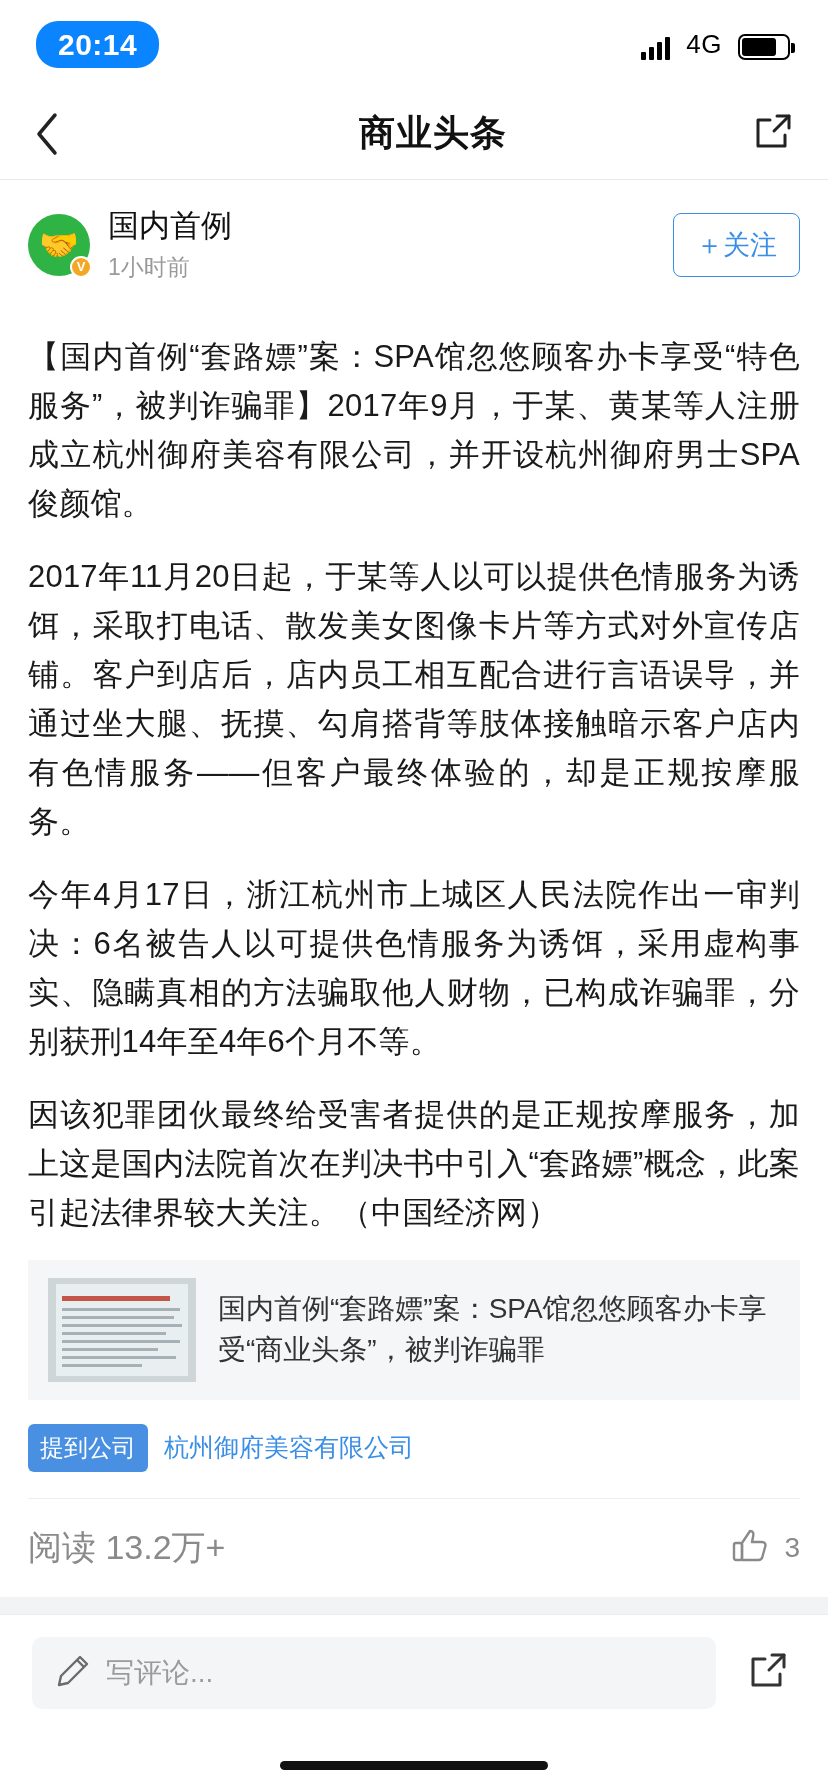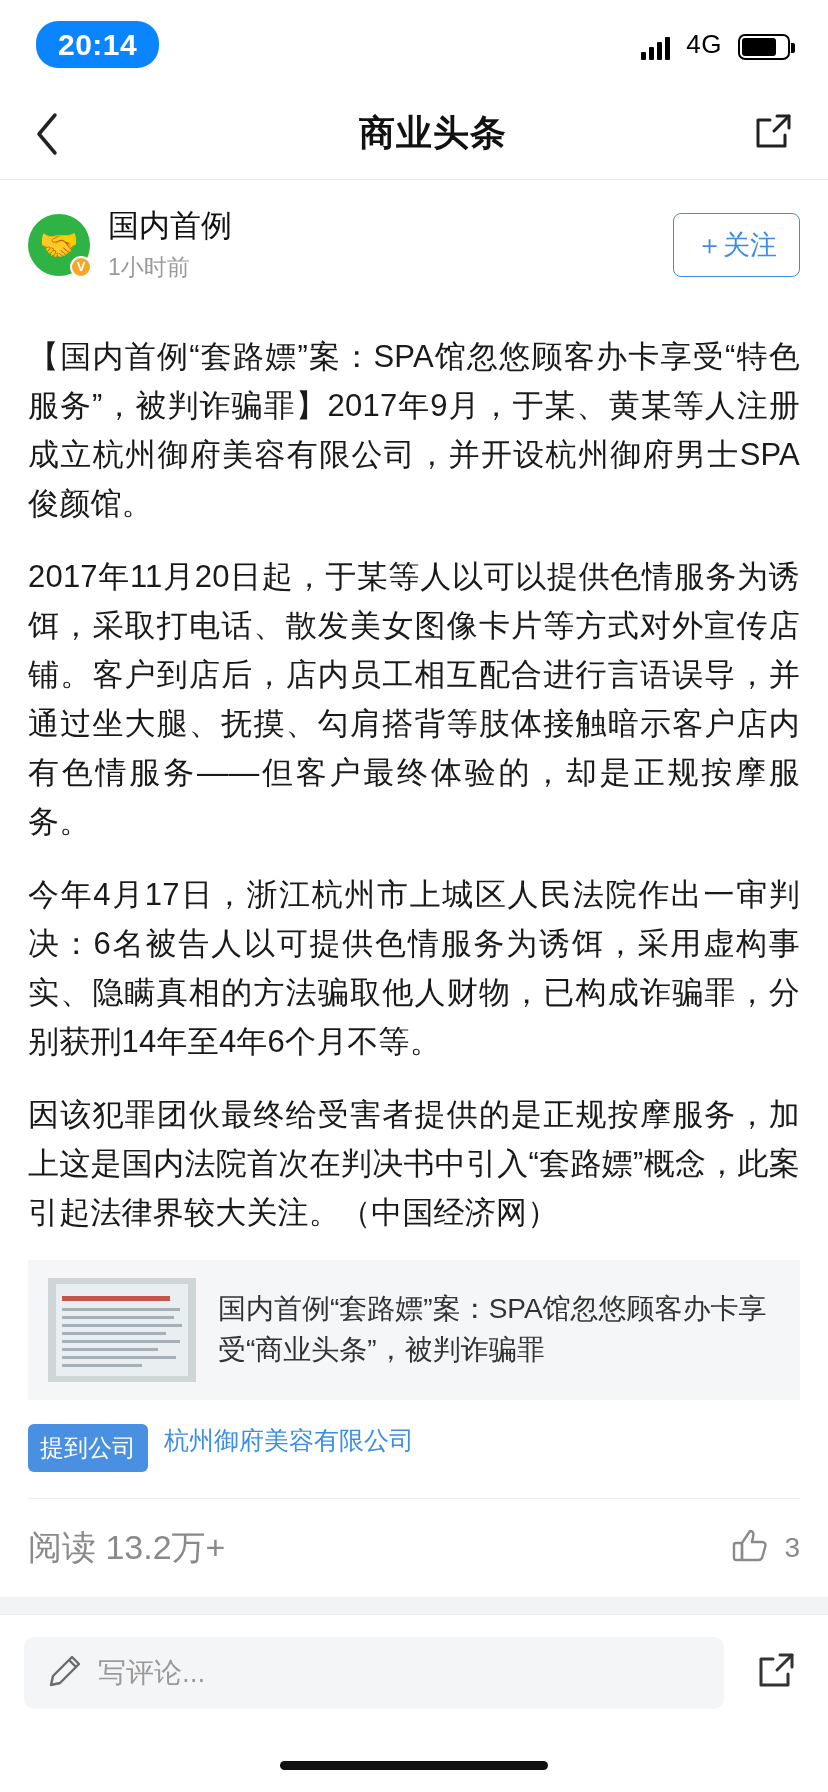--- a/index.html
+++ b/index.html
@@ -182,21 +182,21 @@
   }
   .related-title {
     font-size: 28px;
     line-height: 1.45;
     color: #333;
   }
 
   
   .company-row {
     display: flex;
-    align-items: flex-start;
+    align-items: center;
     gap: 16px;
     padding: 24px 0 18px 0;
   }
   .company-chip {
     background: #4a90e2;
     color: #fff;
     font-size: 24px;
     border-radius: 6px;
     padding: 8px 12px;
     white-space: nowrap;
@@ -229,21 +229,21 @@
 
   
   .comment-bar {
     position: absolute;
     left: 0; right: 0; bottom: 62px;
     height: 116px;
     background: #fff;
     border-top: 1px solid #ececec;
     display: flex;
     align-items: center;
-    padding: 0 24px;
+    padding: 0 32px;
     gap: 24px;
   }
   .comment-input {
     flex: 1 1 auto;
     height: 72px;
     background: #f4f5f6;
     border-radius: 10px;
     display: flex;
     align-items: center;
     padding: 0 24px;

